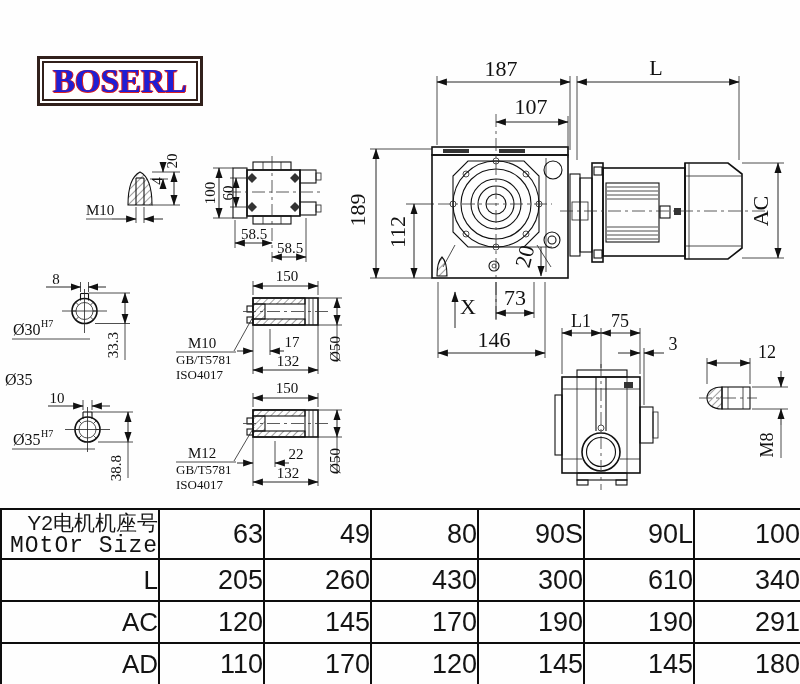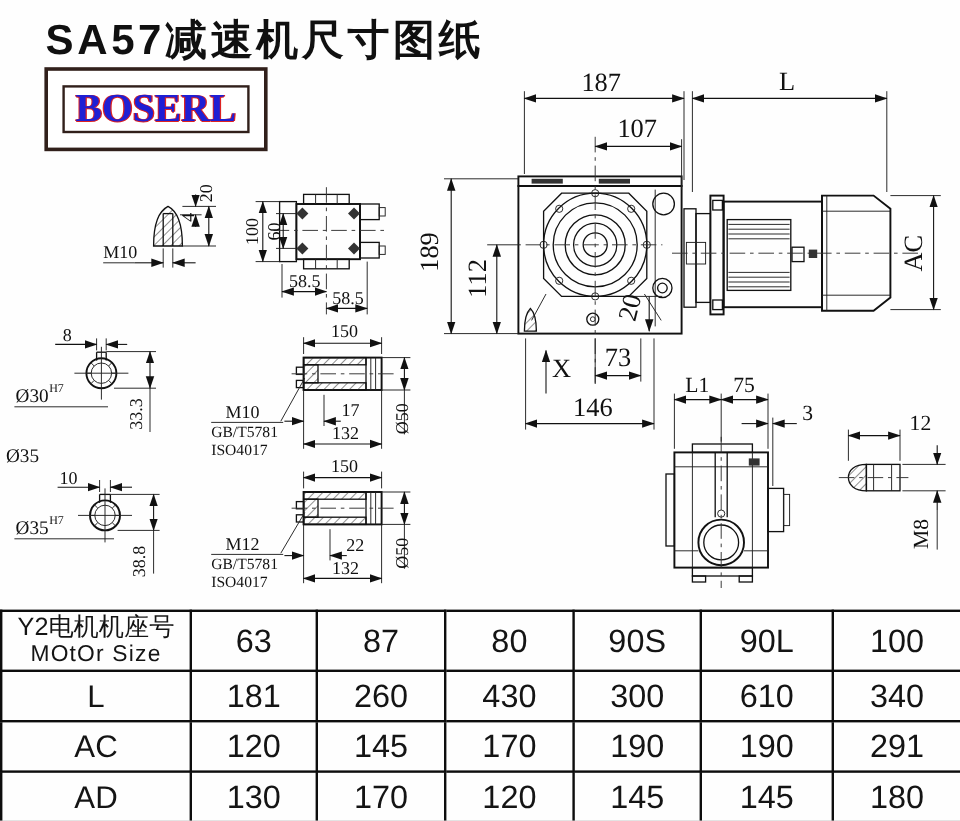--- a/index.html
+++ b/index.html
@@ -1,40 +1,40 @@
 <!DOCTYPE html>
 <html><head>
 <meta charset="utf-8">
 <style>
   html,body{margin:0;padding:0;background:#fff;}
   .stage{position:relative;width:800px;height:684px;background:#fefefe;overflow:hidden;
          font-family:"Liberation Sans",sans-serif;}
   .title{position:absolute;left:38px;top:10px;font-size:35px;font-weight:bold;color:#101010;
          letter-spacing:3px;white-space:nowrap;font-family:"Liberation Sans",sans-serif;}
-  .logo-outer{position:absolute;left:37px;top:56px;border:3px solid #31201b;background:#fff;padding:12px;}
+  .logo-outer{position:absolute;left:37px;top:56px;border:3px solid #31201b;background:#fff;padding:2px;}
   .logo-inner{border:2px solid #31201b;padding:0 9px;}
   .logo-text{font-family:"Liberation Serif",serif;font-weight:bold;font-size:33px;line-height:36px;
          color:#1f1fd4;text-shadow:1px 0 #d22,-1px 0 #d22,0 1px #d22;}
   svg{position:absolute;left:0;top:0;}
   svg text{font-family:"Liberation Serif",serif;fill:#111;}
   .f22{font-size:22px;} .f18{font-size:18px;} .f16{font-size:16px;} .f15{font-size:15px;}
   .f13{font-size:13px;} .f10{font-size:10px;}
   .o{stroke:#111;stroke-width:1.6;fill:none;} .m{stroke:#111;stroke-width:1.1;fill:none;}
   .t{stroke:#222;stroke-width:0.8;fill:none;} .dl{stroke:#111;stroke-width:0.9;fill:none;}
   .cl{stroke:#333;stroke-width:0.8;fill:none;stroke-dasharray:13 4 3 4;}
   .hx{fill:url(#hatch);stroke:#111;stroke-width:1.1;}
   .dk{fill:#333;stroke:none;}
   .tbl-wrap{position:absolute;left:0;top:508px;width:800px;height:176px;}
   table{border-collapse:collapse;table-layout:fixed;width:800px;height:176px;}
-  td,th{border:2px solid #0d0d0d;text-align:center;vertical-align:middle;padding:0;
+  td,th{border:2px solid #0d0d0d;text-align:right;vertical-align:middle;padding:0;
         color:#141414;font-weight:normal;}
   .num{font-size:27px;font-family:"Liberation Sans",sans-serif;}
   .rowlab{font-size:26px;font-family:"Liberation Sans",sans-serif;}
   .hcn{font-size:21px;line-height:24px;font-family:"Liberation Sans",sans-serif;white-space:nowrap;}
-  .hen{font-size:19px;line-height:22px;font-family:Liberation Sans, sans-serif;letter-spacing:1px;}
+  .hen{font-size:23px;line-height:22px;font-family:Liberation Mono, monospace;letter-spacing:1px;}
 </style>
 </head>
 <body>
 
 <div class="stage">
 
 <svg width="800" height="510" viewBox="0 0 800 510">
   <defs>
     <marker id="arr" viewBox="0 0 10 8" refX="9" refY="4" markerWidth="11" markerHeight="9" orient="auto-start-reverse" markerUnits="userSpaceOnUse">
       <path d="M0,0.8 L9.5,4 L0,7.2 z" fill="#111"></path>
@@ -371,21 +371,20 @@
     <text class="f18" x="758" y="358">12</text>
     <line class="t" x1="752" y1="387" x2="788" y2="387"></line>
     <line class="t" x1="752" y1="409" x2="788" y2="409"></line>
     <line class="dl" x1="781" y1="371" x2="781" y2="387" marker-end="url(#arr)"></line>
     <line class="dl" x1="781" y1="409" x2="781" y2="425" marker-start="url(#arr)"></line>
     <line class="t" x1="781" y1="425" x2="781" y2="458"></line>
     <text class="f18" text-anchor="middle" x="769" y="449" transform="rotate(-90,769,445)">M8</text>
   </g>
 </svg>
 
-<div class="title">SA57减速机尺寸图纸</div>
 
 <div class="logo-outer">
   <div class="logo-inner">
     <span class="logo-text">BOSERL</span>
   </div>
 </div>
 
 <div class="tbl-wrap">
   <table>
     <colgroup>
@@ -397,47 +396,47 @@
           <col style="width:110px">
           <col style="width:107px">
     </colgroup>
     <tbody>
           <tr style="height:50px">
       <th>
         <div class="hcn">Y2电机机座号</div>
         <div class="hen">MOtOr Size</div>
       </th>
       <td class="num">63</td>
-      <td class="num">87</td>
+      <td class="num">49</td>
       <td class="num">80</td>
       <td class="num">90S</td>
       <td class="num">90L</td>
       <td class="num">100</td>
     </tr>
     <tr style="height:42px">
       <th class="rowlab">L</th>
-      <td class="num">181</td>
+      <td class="num">205</td>
       <td class="num">260</td>
       <td class="num">430</td>
       <td class="num">300</td>
       <td class="num">610</td>
       <td class="num">340</td>
     </tr>
     <tr style="height:42px">
       <th class="rowlab">AC</th>
       <td class="num">120</td>
       <td class="num">145</td>
       <td class="num">170</td>
       <td class="num">190</td>
       <td class="num">190</td>
       <td class="num">291</td>
     </tr>
     <tr style="height:42px">
       <th class="rowlab">AD</th>
-      <td class="num">130</td>
+      <td class="num">110</td>
       <td class="num">170</td>
       <td class="num">120</td>
       <td class="num">145</td>
       <td class="num">145</td>
       <td class="num">180</td>
     </tr>
   </tbody>
       </table>
 </div>
 

